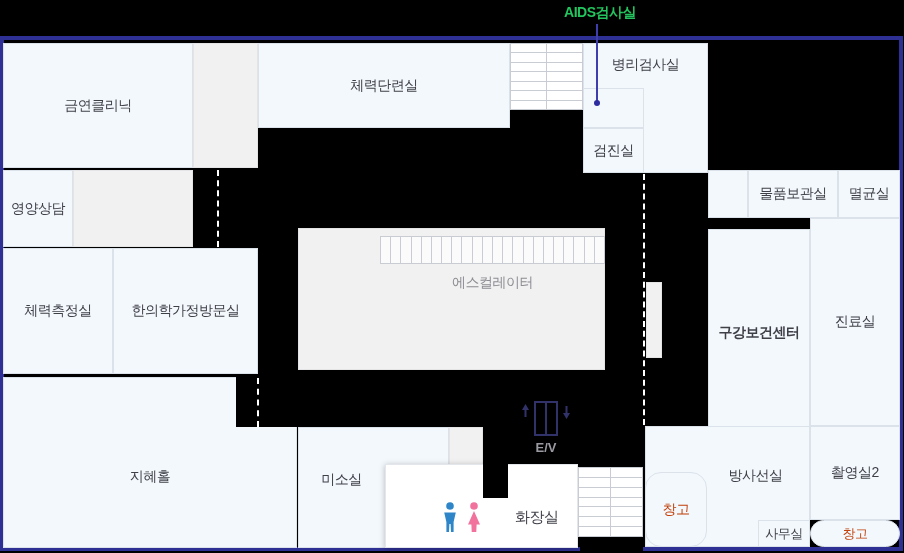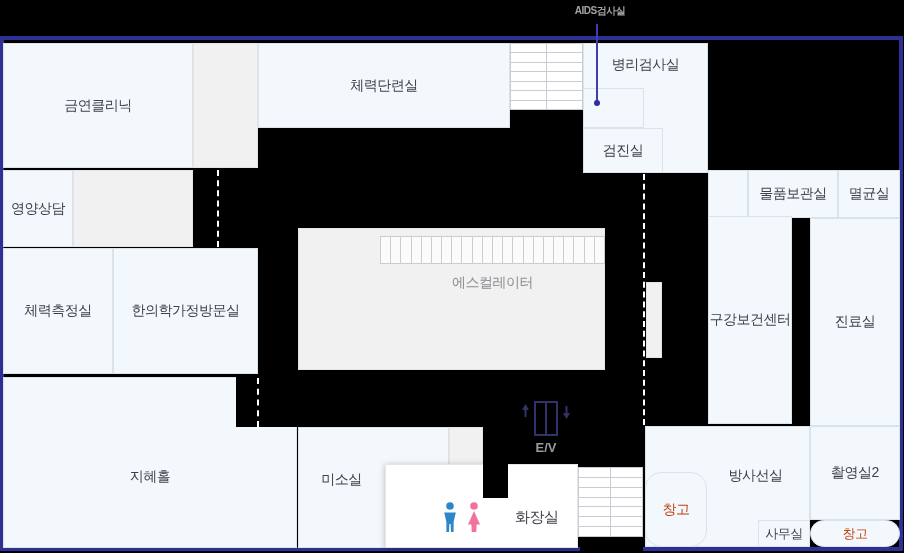--- a/index.html
+++ b/index.html
@@ -15,21 +15,21 @@
   .room.small{font-size:13px;}
   .overlay{position:absolute;background:#000;}
   .dash{position:absolute;width:0;border-left:2px dashed #ffffff;}
   .stairs{position:absolute;display:grid;gap:1px;background:#c9ccd3;border:1px solid #c9ccd3;box-sizing:border-box;}
   .stairs div{background:#ffffff;}
   .esc-strip{position:absolute;display:grid;gap:1px;background:#c9ccd3;border:1px solid #c9ccd3;box-sizing:border-box;}
   .esc-strip div{background:#fbfbfc;}
   .float-label{position:absolute;white-space:nowrap;}
   .esc-label{font-size:14px;color:#8d8d93;letter-spacing:-0.5px;text-align:center;}
   .ev-label{font-size:13px;color:#9a9aa2;text-align:center;font-weight:bold;}
-  .pointer-label{font-size:10px;color:#a3a3a3;font-weight:bold;letter-spacing:-0.5px;text-align:center;}
+  .pointer-label{font-size:14px;color:#22c55e;font-weight:bold;letter-spacing:-0.5px;text-align:center;}
   .pointer-line{position:absolute;width:2px;background:#3e3eae;}
   .pointer-dot{position:absolute;width:6px;height:6px;border-radius:50%;background:#2d2da0;}
   .restroom-row{position:absolute;display:flex;align-items:center;gap:10px;}
   .restroom-row .lbl{font-size:15px;color:#3f3f48;letter-spacing:-0.5px;margin-left:24px;}
   svg{display:block;}
 </style>
 </head>
 <body>
 
 <div class="stage">
@@ -39,42 +39,42 @@
       <span>금연클리닉</span>
     </div>
     <div class="room gray" style="left: 193px; top: 43px; width: 65px; height: 125px;"></div>
     <div class="room blue" style="left: 258px; top: 43px; width: 252px; height: 85px;">
       <span>체력단련실</span>
     </div>
     <div class="room blue" style="left: 583px; top: 43px; width: 125px; height: 130px; align-items: flex-start; padding-top: 12px;">
       <span>병리검사실</span>
     </div>
     <div class="room blue" style="left: 583px; top: 88px; width: 61px; height: 40px;"></div>
-    <div class="room blue" style="left: 583px; top: 128px; width: 80px; height: 45px;">
+    <div class="room blue" style="left: 583px; top: 128px; width: 61px; height: 45px;">
       <span>검진실</span>
     </div>
     <div class="room blue" style="left: 708px; top: 170px; width: 40px; height: 48px;"></div>
     <div class="room blue" style="left: 748px; top: 170px; width: 90px; height: 48px;">
       <span>물품보관실</span>
     </div>
     <div class="room blue" style="left: 838px; top: 170px; width: 62px; height: 48px;">
       <span>멸균실</span>
     </div>
     <div class="room blue" style="left: 3px; top: 170px; width: 70px; height: 77px;">
       <span>영양상담</span>
     </div>
     <div class="room gray" style="left: 73px; top: 170px; width: 120px; height: 77px;"></div>
     <div class="room blue" style="left: 3px; top: 248px; width: 110px; height: 126px;">
       <span>체력측정실</span>
     </div>
     <div class="room blue" style="left: 113px; top: 248px; width: 145px; height: 126px;">
       <span>한의학가정방문실</span>
     </div>
     <div class="room gray" style="left: 298px; top: 228px; width: 307px; height: 142px;"></div>
-    <div class="room blue" style="left: 708px; top: 216px; width: 84px; height: 208px;">
+    <div class="room blue" style="left: 708px; top: 229px; width: 102px; height: 208px; font-weight: bold;">
       <span>구강보건센터</span>
     </div>
     <div class="room blue" style="left: 810px; top: 218px; width: 90px; height: 208px;">
       <span>진료실</span>
     </div>
     <div class="room blue" style="left: 3px; top: 377px; width: 294px; height: 171px;">
       <span style="top: 14px; position: relative;">지혜홀</span>
     </div>
     <div class="room blue" style="left: 298px; top: 427px; width: 151px; height: 121px;">
       <span style="position: relative; left: -32px; top: -8px;">미소실</span>

